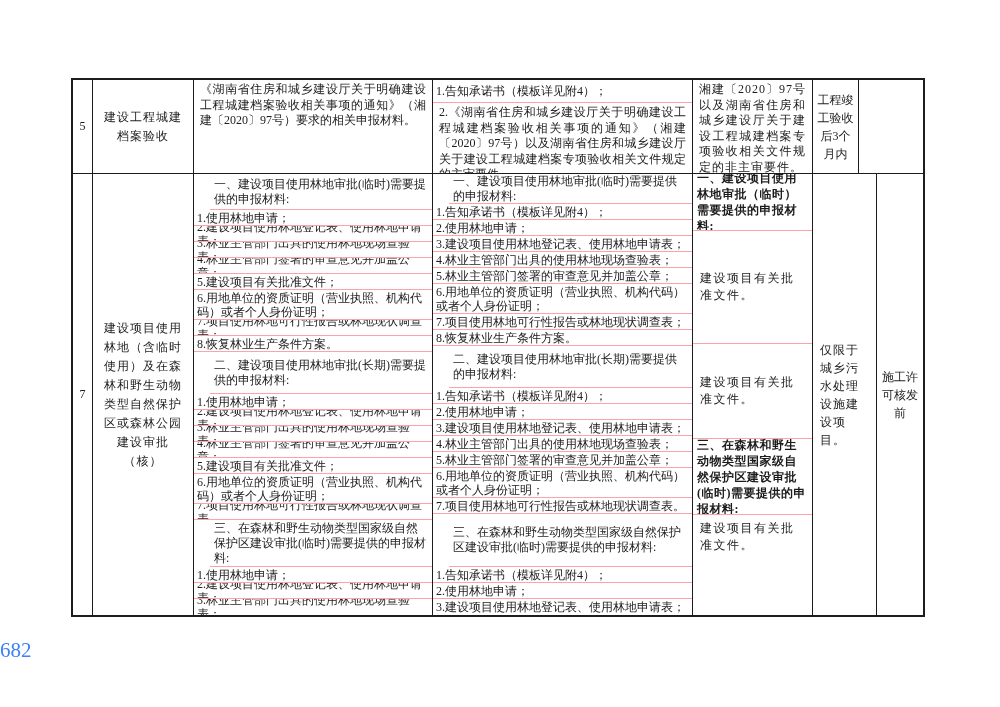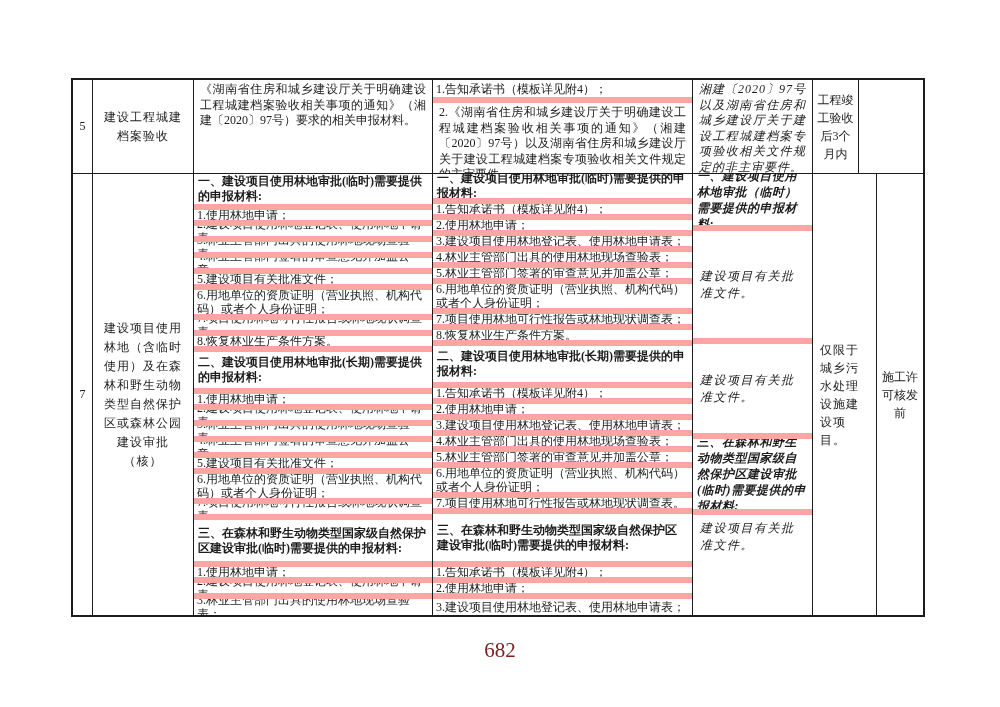--- a/index.html
+++ b/index.html
@@ -15,54 +15,54 @@
   }
   .trow{display:flex;box-sizing:border-box;overflow:hidden;}
   .trow.r5{height:94px;border-bottom:1px solid #1c1c1c;}
   .trow.r7{height:441px;}
   .cell{border-right:1px solid #1c1c1c;box-sizing:border-box;overflow:hidden;flex:0 0 auto;}
   .cell:last-child{border-right:none;flex:1 1 auto;}
   .c1{width:20px;}
   .c2{width:101px;}
   .c3{width:239px;}
   .c4{width:260px;}
-  .c5{width:120px;font-style:italic;}
+  .c5{width:120px;}
   .c6{width:46px;}
   .c7{width:64px;}
   .center{display:flex;align-items:center;justify-content:center;text-align:center;}
   .vpad{padding:2px 6px;}
   .just{text-align:justify;}
   .lh15{line-height:15.5px;}
   .sp1{letter-spacing:1px;}
   .col{display:flex;flex-direction:column;}
-  .sub{border-bottom:6px solid #fca5a5;box-sizing:border-box;overflow:hidden;flex:0 0 auto;}
+  .sub{border-bottom:1px solid #fca5a5;box-sizing:border-box;overflow:hidden;flex:0 0 auto;}
   .col .sub:last-child{border-bottom:none;}
-  .hdr{font-weight:bold;display:flex;align-items:center;padding:0 4px;line-height:15px;}
+  .hdr{font-weight:normal;display:flex;align-items:center;padding:0 4px;line-height:15px;margin-left:16px;}
   .item{display:flex;align-items:center;padding:0 3px;line-height:14px;}
   .h16{height:16px;}
   .h23{height:23px;}
   .h30{height:30px;}
   .h36{height:36px;}
   .h42{height:42px;}
   .h43{height:43px;}
   .h47{height:47px;}
   .h53{height:53px;}
   .h57{height:57px;}
   .h76{height:76px;}
   .h95{height:95px;}
   .h113{height:113px;}
   .grow{flex:1 1 auto;}
   .rbody{display:flex;align-items:center;padding:0 7px;line-height:17px;letter-spacing:1.5px;}
   .hdr5{font-weight:bold;display:flex;align-items:center;padding:2px 4px;line-height:16px;letter-spacing:0.5px;}
   .name-cell{line-height:19px;letter-spacing:1px;padding:16px 6px;}
   .deadline-cell{line-height:18px;padding:11px 4px;}
   .remark-cell{line-height:18px;padding:0 7px;letter-spacing:1px;display:flex;align-items:center;}
   .page-number{
-    position:absolute;left:0;top:638px;width:1000px;text-align:center;
-    font-size:21px;font-family:"Liberation Serif","DejaVu Serif",serif;color:#7f1d1d;
+    position:absolute;left:0;top:638px;width:1000px;
+    font-size:21px;font-family:"Liberation Serif","DejaVu Serif",serif;color:#3b82f6;
   }
 </style>
 </head>
 <body>
 
 <div class="doc-table">
 
   <div class="trow r5">
     <div class="cell c1 center">5</div>
     <div class="cell c2 center name-cell">建设工程城建档案验收</div>

